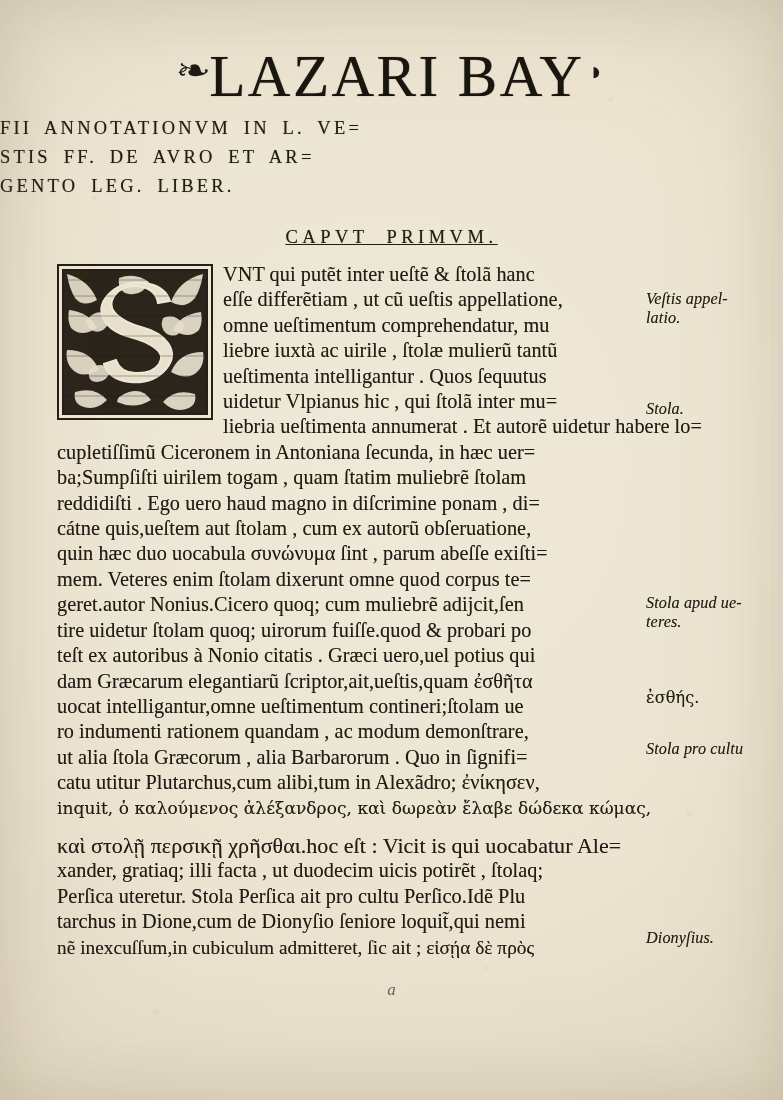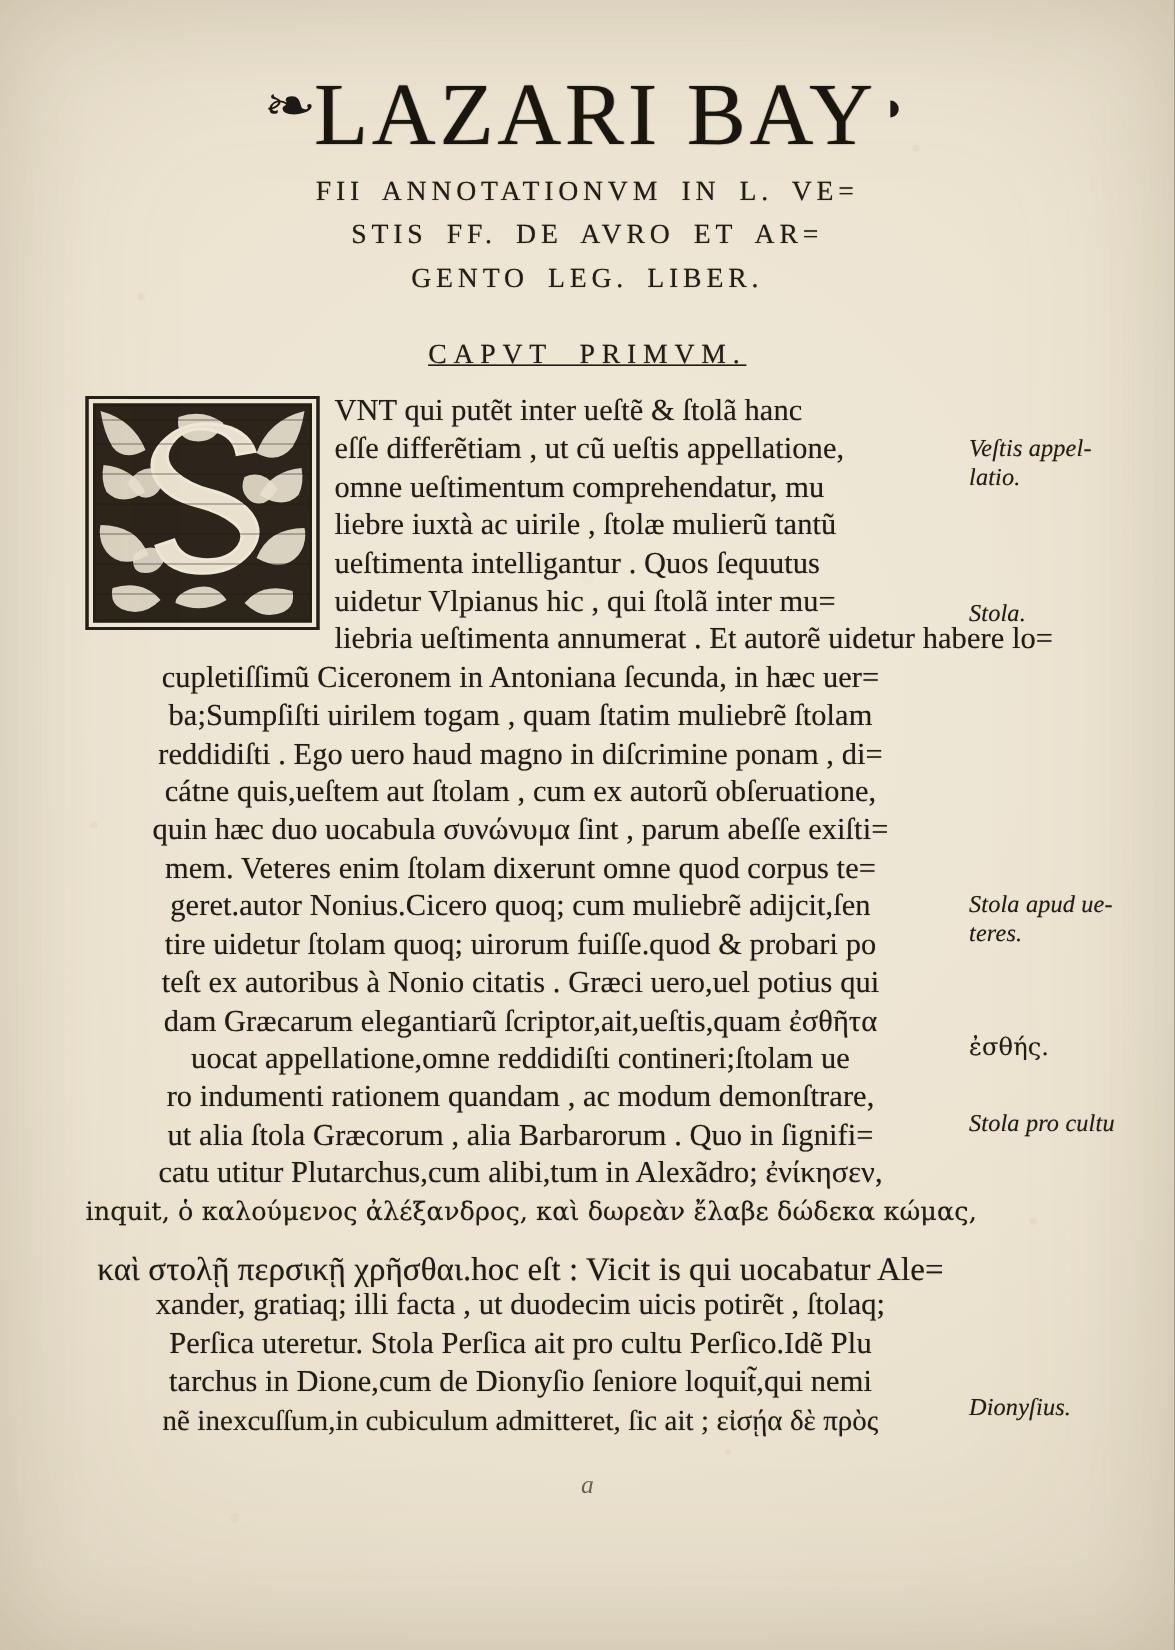--- a/index.html
+++ b/index.html
@@ -73,21 +73,20 @@
     display: inline-block;
     font-size: 26px;
     vertical-align: 16px;
     color: #1d1a15;
     margin-left: 4px;
   }
   .subtitle {
     position: absolute;
     left: 0;
     right: 0;
-    text-align: center;
     color: #221e16;
     font-size: 18.5px;
     letter-spacing: 3.2px;
     word-spacing: 5px;
     text-shadow: 0 0 .7px rgba(30,26,18,.5);
   }
   .subtitle.l1 { top: 118px; }
   .subtitle.l2 { top: 147px; }
   .subtitle.l3 { top: 176px; }
   .chapter {
@@ -124,21 +123,21 @@
   .body-line {
     color: #211d16;
     font-size: 20.3px;
     line-height: 25.4px;
     letter-spacing: .05px;
     white-space: nowrap;
     text-shadow: 0 0 .6px rgba(33,29,22,.5);
   }
   .body-line.indent-first { margin-left: 68px; width: 418px; }
   .body-line.beside      { margin-left: 162px; width: 418px; }
-  .body-line.full        { width: 580px; text-align: center; }
+  .body-line.full        { width: 580px; }
   
   .margin-note {
     position: absolute;
     left: 646px;
     width: 140px;
     color: #221e16;
     font-style: italic;
     font-size: 16.2px;
     line-height: 19px;
     letter-spacing: .1px;
@@ -228,21 +227,21 @@
     <div class="body-line full">cupletiſſimũ Ciceronem in Antoniana ſecunda, in hæc uer=</div>
     <div class="body-line full">ba;Sumpſiſti uirilem togam , quam ſtatim muliebrẽ ſtolam</div>
     <div class="body-line full">reddidiſti . Ego uero haud magno in diſcrimine ponam , di=</div>
     <div class="body-line full">cátne quis,ueſtem aut ſtolam , cum ex autorũ obſeruatione,</div>
     <div class="body-line full">quin hæc duo uocabula συνώνυμα ſint , parum abeſſe exiſti=</div>
     <div class="body-line full">mem. Veteres enim ſtolam dixerunt omne quod corpus te=</div>
     <div class="body-line full">geret.autor Nonius.Cicero quoq; cum muliebrẽ adijcit,ſen</div>
     <div class="body-line full">tire uidetur ſtolam quoq; uirorum fuiſſe.quod &amp; probari po</div>
     <div class="body-line full">teſt ex autoribus à Nonio citatis . Græci uero,uel potius qui</div>
     <div class="body-line full">dam Græcarum elegantiarũ ſcriptor,ait,ueſtis,quam ἐσθῆτα</div>
-    <div class="body-line full">uocat appellatione,omne reddidiſti contineri;ſtolam ue</div>
+    <div class="body-line full">uocat intelligantur,omne ueſtimentum contineri;ſtolam ue</div>
     <div class="body-line full">ro indumenti rationem quandam , ac modum demonſtrare,</div>
     <div class="body-line full">ut alia ſtola Græcorum , alia Barbarorum . Quo in ſignifi=</div>
     <div class="body-line full">catu utitur Plutarchus,cum alibi,tum in Alexãdro; ἐνίκησεν,</div>
     <div class="body-line full greek-line" style="font-family:'DejaVu Serif',serif;font-size:17px;">inquit, ὁ καλούμενος ἀλέξανδρος, καὶ δωρεὰν ἔλαβε δώδεκα κώμας,</div>
     <div class="body-line full" style="font-size:22px;margin-top:12px;">καὶ στολῇ περσικῇ χρῆσθαι.hoc eſt : Vicit is qui uocabatur Ale=</div>
     <div class="body-line full">xander, gratiaq; illi facta , ut duodecim uicis potirẽt , ſtolaq;</div>
     <div class="body-line full">Perſica uteretur. Stola Perſica ait pro cultu Perſico.Idẽ Plu</div>
     <div class="body-line full">tarchus in Dione,cum de Dionyſio ſeniore loquit̃,qui nemi</div>
     <div class="body-line full" style="font-size:19.3px;">nẽ inexcuſſum,in cubiculum admitteret, ſic ait ; εἰσῄα δὲ πρὸς</div>
   </div>

